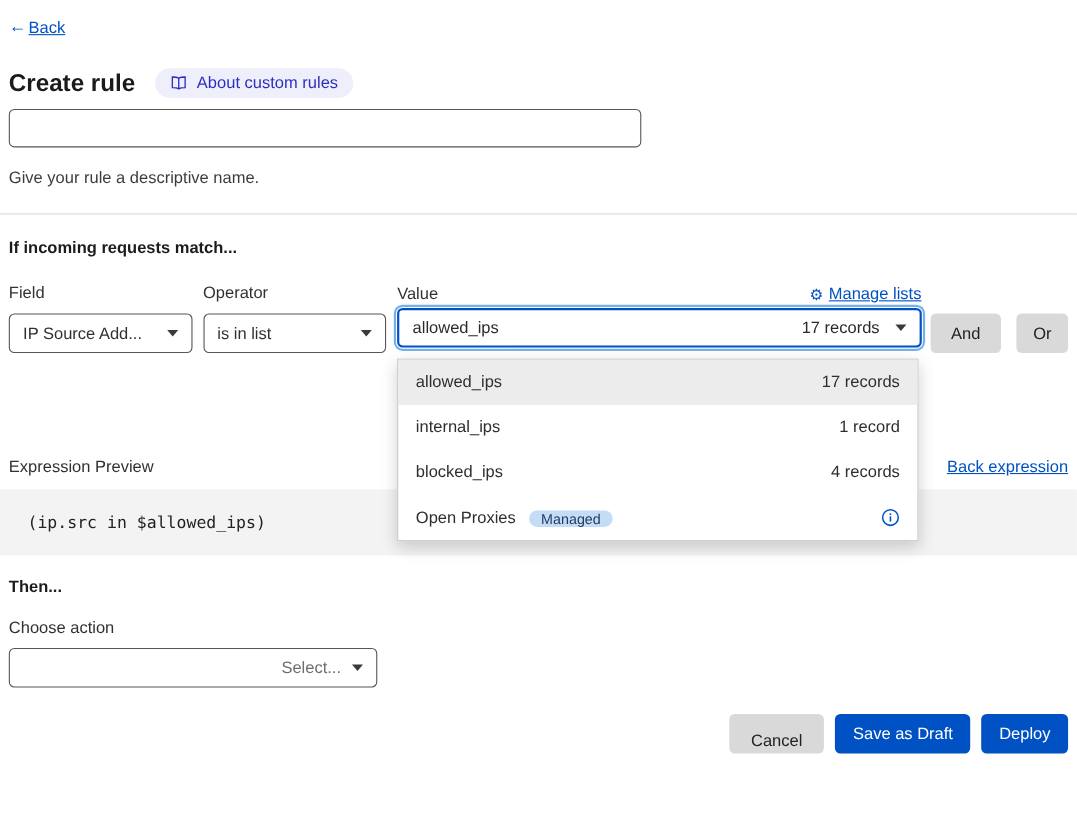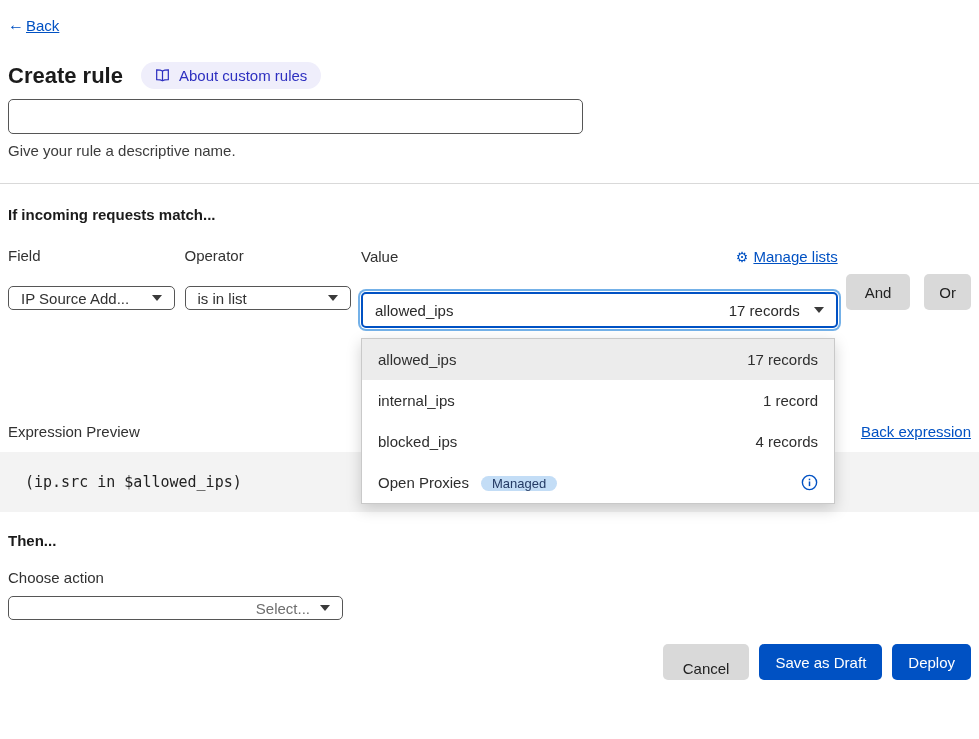--- a/index.html
+++ b/index.html
@@ -11,36 +11,36 @@
   .back-row { margin:16px 8px 0; display:flex; align-items:center; }
   .back-arrow { color:#0051c3; font-size:16px; margin-right:2px; }
 
   .title-row { margin:28px 8px 0; display:flex; align-items:center; gap:18px; }
   .title { font-size:22px; font-weight:bold; color:#1b1b1b; }
   .about-badge { display:inline-flex; align-items:center; gap:9px; background:#efeefb; color:#2d2fc0; font-size:15px; padding:5px 14px; border-radius:14px; cursor:pointer; }
 
   .field-label { font-size:15px; color:#313131; }
   .rule-name-label { margin:28px 8px 0; }
   .text-input { display:block; margin:10px 8px 0; width:575px; height:35px; border:1px solid #565656; border-radius:5px; font-size:15px; padding:0 10px; font-family:inherit; background:#fff; }
-  .helper { margin:8px 8px 0; font-size:15px; color:#3c3c3c; }
+  .helper { margin:19px 8px 0; font-size:15px; color:#3c3c3c; }
 
   .divider { margin-top:24px; border:none; border-top:1px solid #d9d9d9; }
 
   .section-heading { margin:22px 8px 0; font-size:15px; font-weight:bold; color:#1b1b1b; }
 
   .cond-row { margin:24px 8px 0; display:flex; align-items:flex-start; }
   .col { display:flex; flex-direction:column; }
   .col-field, .col-operator { width:167px; margin-right:10px; }
   .col-value { width:478px; position:relative; }
-  .col-label { margin-bottom:20px; height:19px; }
-  .value-label-row { display:flex; justify-content:space-between; align-items:center; margin-bottom:26px; height:19px; }
+  .col-label { margin-bottom:8px; height:19px; }
+  .value-label-row { display:flex; justify-content:space-between; align-items:center; margin-bottom:3px; height:19px; }
   .manage-lists { display:inline-flex; align-items:center; gap:5px; }
   .gear { font-size:14px; color:#0051c3; text-decoration:none; display:inline-block; }
 
-  .select-box { height:24px; background:#fff; border:1px solid #565656; border-radius:5px; display:flex; align-items:center; justify-content:space-between; padding:0 12px; font-size:15px; cursor:pointer; }
+  .select-box { height:36px; background:#fff; border:1px solid #565656; border-radius:5px; display:flex; align-items:center; justify-content:space-between; padding:0 12px; font-size:15px; cursor:pointer; }
   .chevron { width:0; height:0; border-left:5px solid transparent; border-right:5px solid transparent; border-top:6px solid #3a3a3a; margin-left:10px; flex:none; }
 
   .value-box { height:36px; background:#fff; border:2px solid #0051c3; border-radius:5px; box-shadow:0 0 0 1px #ffffff, 0 0 0 3px #74b1e8; display:flex; align-items:center; padding:0 12px; font-size:15px; cursor:text; }
   .value-name { flex:1; color:#2a2a2a; }
   .value-meta { color:#2a2a2a; margin-right:4px; }
 
   .and-or { display:flex; margin-left:8px; margin-top:27px; gap:14px; }
   .btn { height:36px; border:none; border-radius:5px; font-size:15px; font-family:inherit; cursor:pointer; }
   .btn-gray { background:#d9d9d9; color:#222222; }
   .btn-and { padding:0 19px; }

